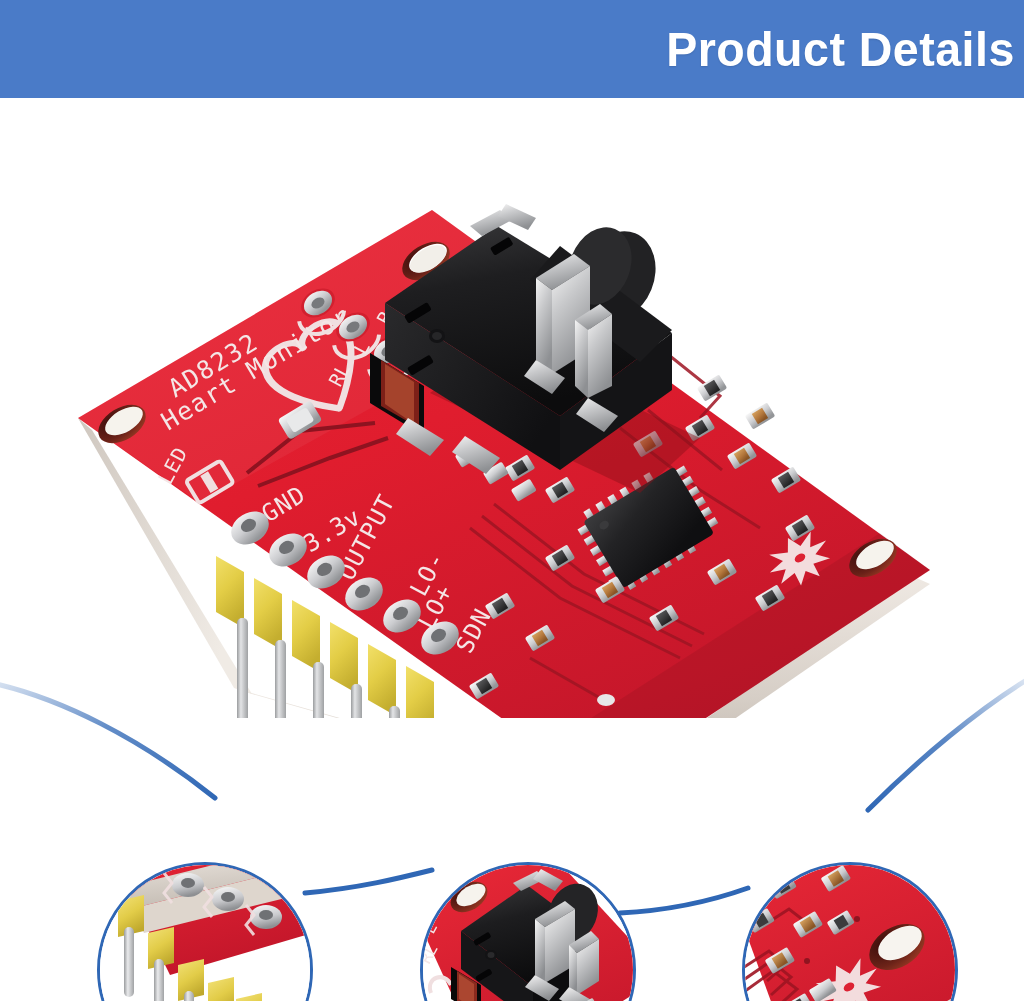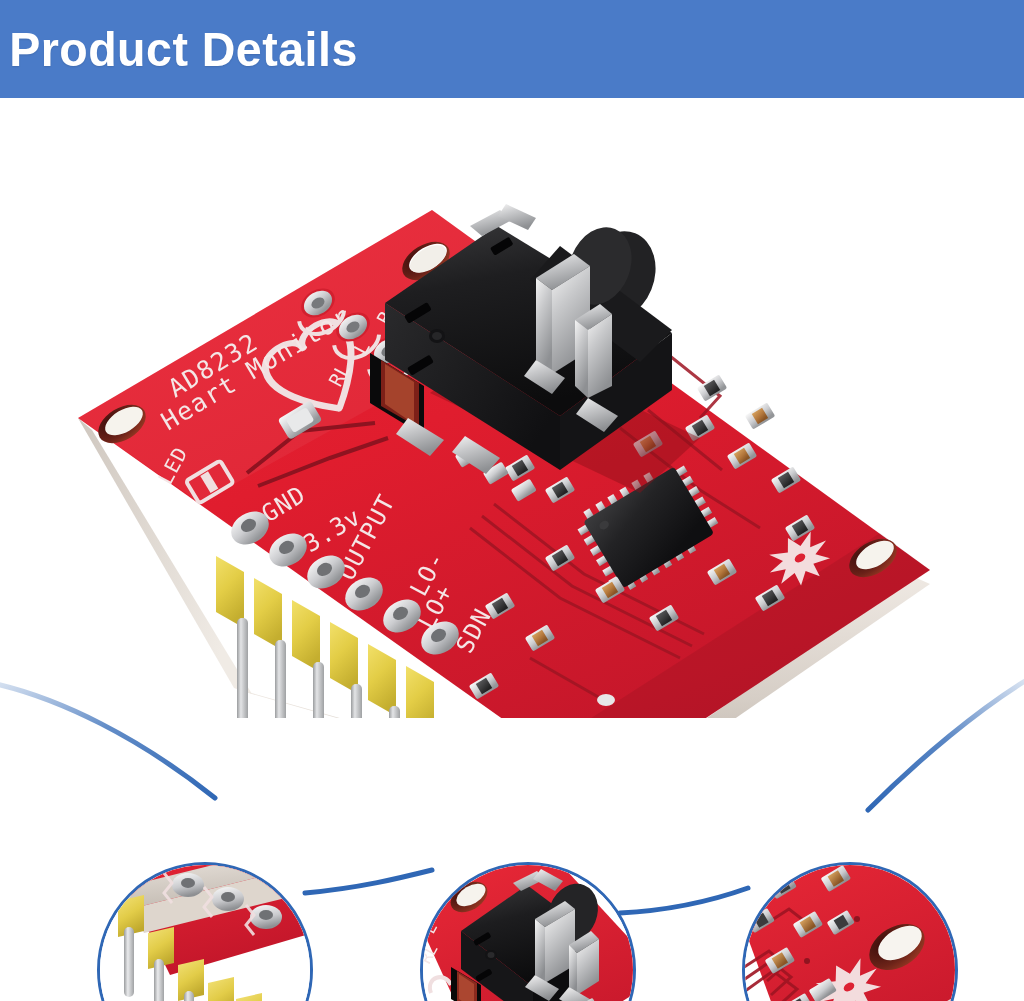--- a/index.html
+++ b/index.html
@@ -19,21 +19,21 @@
   
   .header-banner {
     position: absolute;
     left: 0;
     top: 0;
     width: 1024px;
     height: 98px;
     background: #4a7bc8;
     display: flex;
     align-items: center;
-    justify-content: flex-start;
+    justify-content: flex-end;
   }
   .header-title {
     color: #ffffff;
     font-family: "Liberation Sans", sans-serif;
     font-weight: bold;
     font-size: 49px;
     letter-spacing: 0.5px;
     line-height: 1;
     transform: scaleX(0.95);
     text-shadow: 0 1px 2px rgba(0,0,0,0.12);

